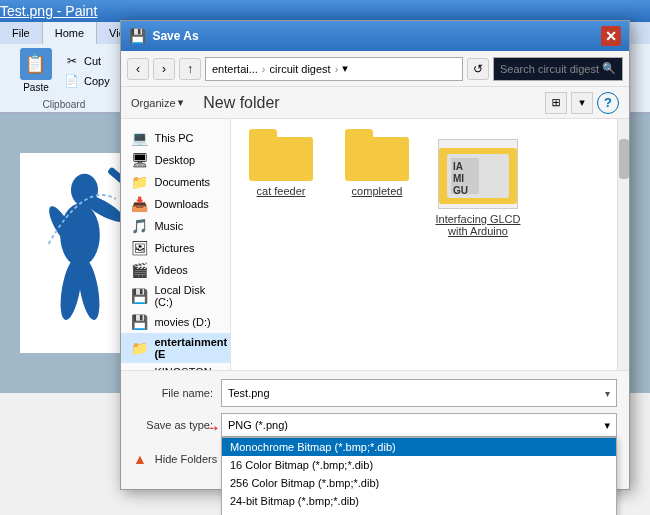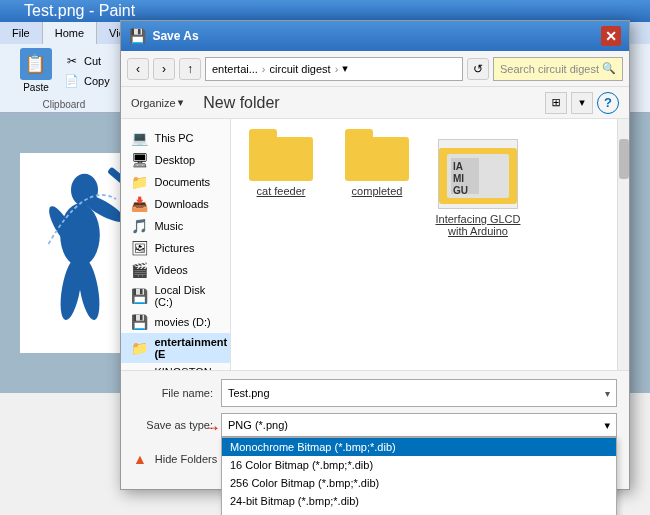--- a/index.html
+++ b/index.html
@@ -21,23 +21,24 @@
       height: 515px;
       background: #f0f0f0;
     }
 
     
     .paint-titlebar {
       height: 22px;
       background: linear-gradient(to bottom, #4a90d9, #2c70c0);
       display: flex;
       align-items: center;
-      padding: 0 24px;
+      padding: 0 0;
       color: white;
-      font-size: 16px;
+      font-size: 14px;
+      text-decoration: underline;
     }
 
     
     .paint-ribbon {
       background: #e8f0fa;
       border-bottom: 1px solid #aac;
     }
     .ribbon-tabs {
       display: flex;
       background: #d0dff5;
@@ -211,21 +212,21 @@
       align-items: center;
       padding: 0 6px;
       font-size: 11px;
       gap: 4px;
     }
     .breadcrumb-sep { color: #888; }
     .search-box {
       width: 130px;
       height: 24px;
       border: 1px solid #aaa;
-      background: #fef9c3;
+      background: #0f172a;
       display: flex;
       align-items: center;
       padding: 0 6px;
       font-size: 11px;
       color: #888;
     }
     .dialog-subbar {
       height: 32px;
       background: #f5f5f5;
       border-bottom: 1px solid #e0e0e0;

